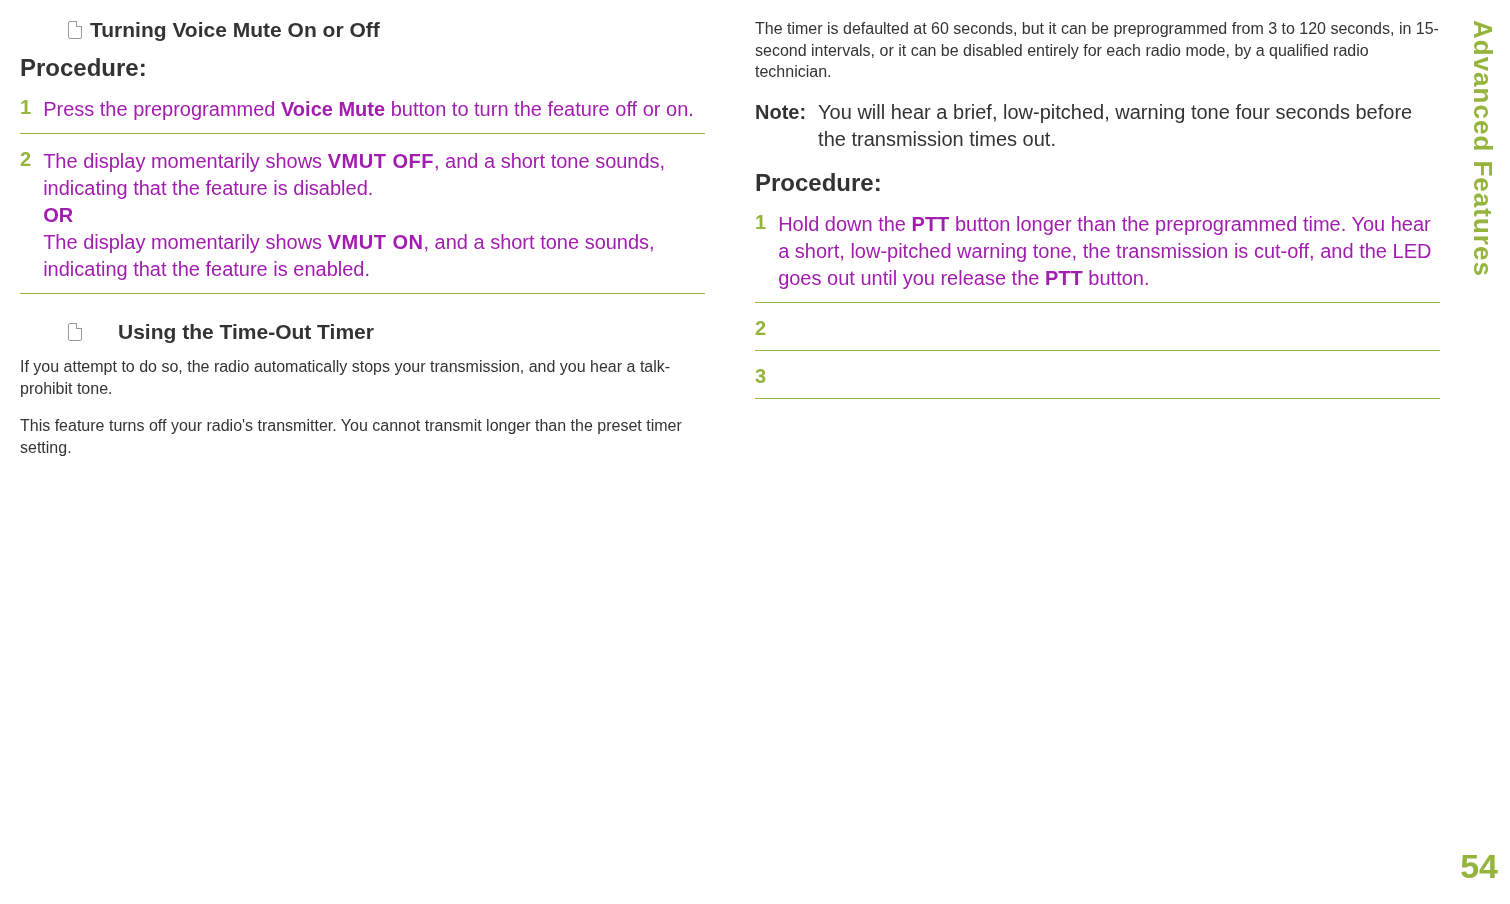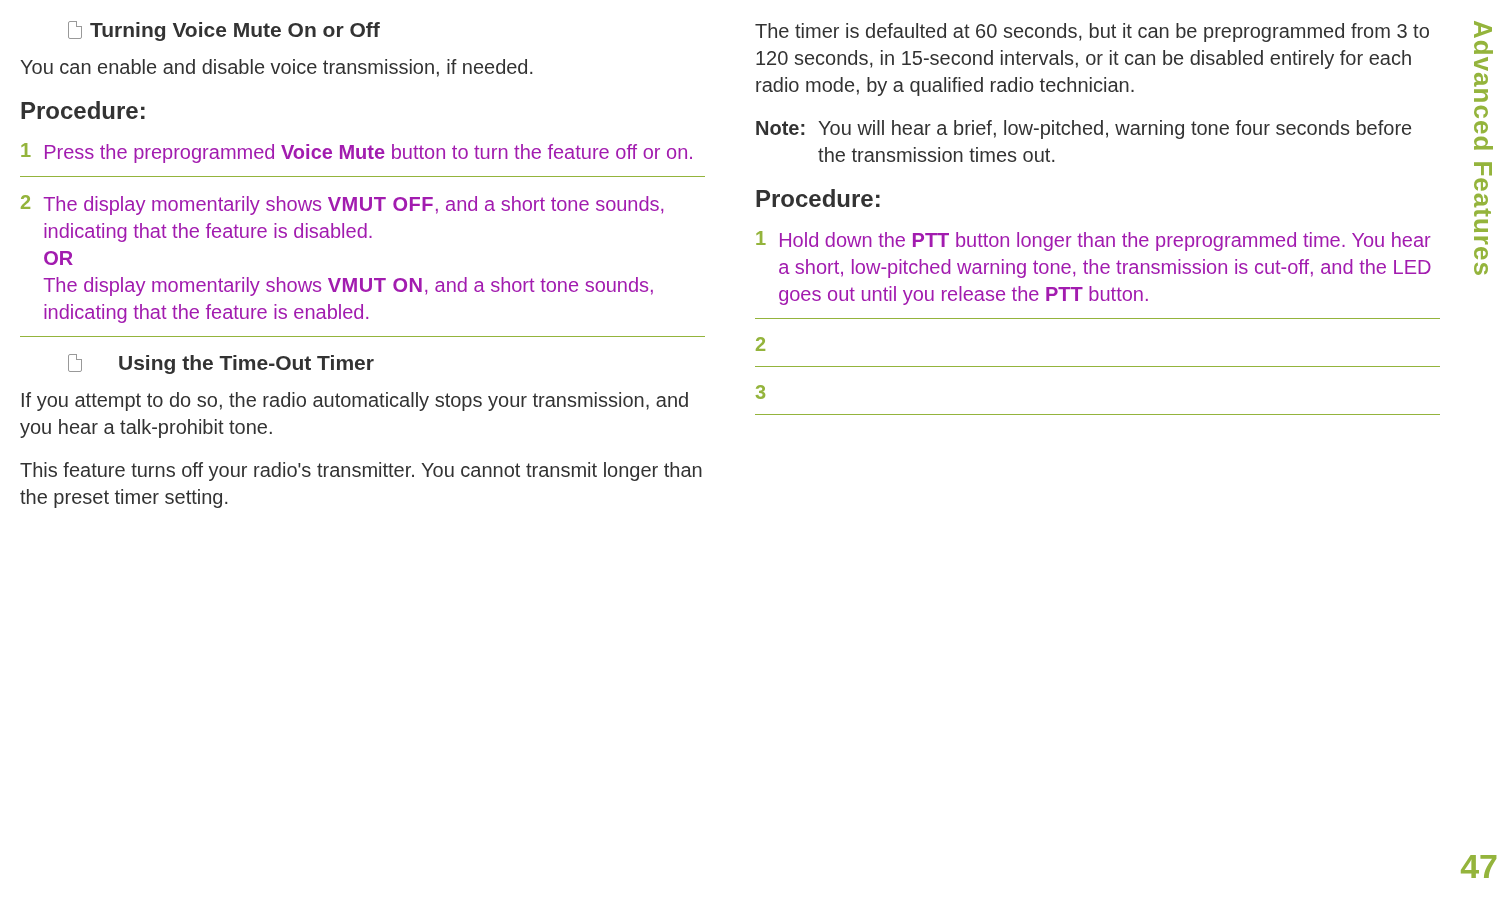--- a/index.html
+++ b/index.html
@@ -44,21 +44,21 @@
     background: #fff;
     border-left: 1px solid #999;
     border-bottom: 1px solid #999;
   }
   .heading-text {
     font-weight: bold;
     color: #333;
     font-size: 21px;
   }
   .body-text {
-    font-size: 20px;
+    font-size: 16px;
     line-height: 1.35;
     color: #333;
     margin-bottom: 16px;
   }
   .procedure-label {
     font-weight: bold;
     font-size: 24px;
     margin-bottom: 14px;
   }
   .step {
@@ -109,35 +109,34 @@
     letter-spacing: 1px;
   }
   .page-number {
     position: absolute;
     right: 12px;
     bottom: 18px;
     font-size: 34px;
     font-weight: bold;
     color: #94b43c;
   }
-  .mt-extra { margin-top: 14px; gap: 36px; }
+  .mt-extra { margin-top: 26px; gap: 36px; }
 </style>
 </head>
 <body>
 
 <div class="page">
 
   <div class="col">
 
     <div class="section-heading">
       <span class="page-icon"></span>
       <span class="heading-text">Turning Voice Mute On or Off</span>
     </div>
 
-    <p class="body-text">You can enable and disable voice transmission, if needed.</p>
 
     <p class="procedure-label">Procedure:</p>
 
     <div class="step">
       <span class="step-num">1</span>
       <div class="step-content">
         <span>Press the preprogrammed </span><span class="bold">Voice Mute</span><span> button to turn the feature off or on.</span>
       </div>
     </div>
 
@@ -183,13 +182,13 @@
     </div>
 
     <div class="step">
       <span class="step-num">3</span>
     </div>
 
   </div>
 </div>
 
 <div class="side-tab">Advanced Features</div>
-<div class="page-number">47</div>
+<div class="page-number">54</div>
 
 </body></html>

